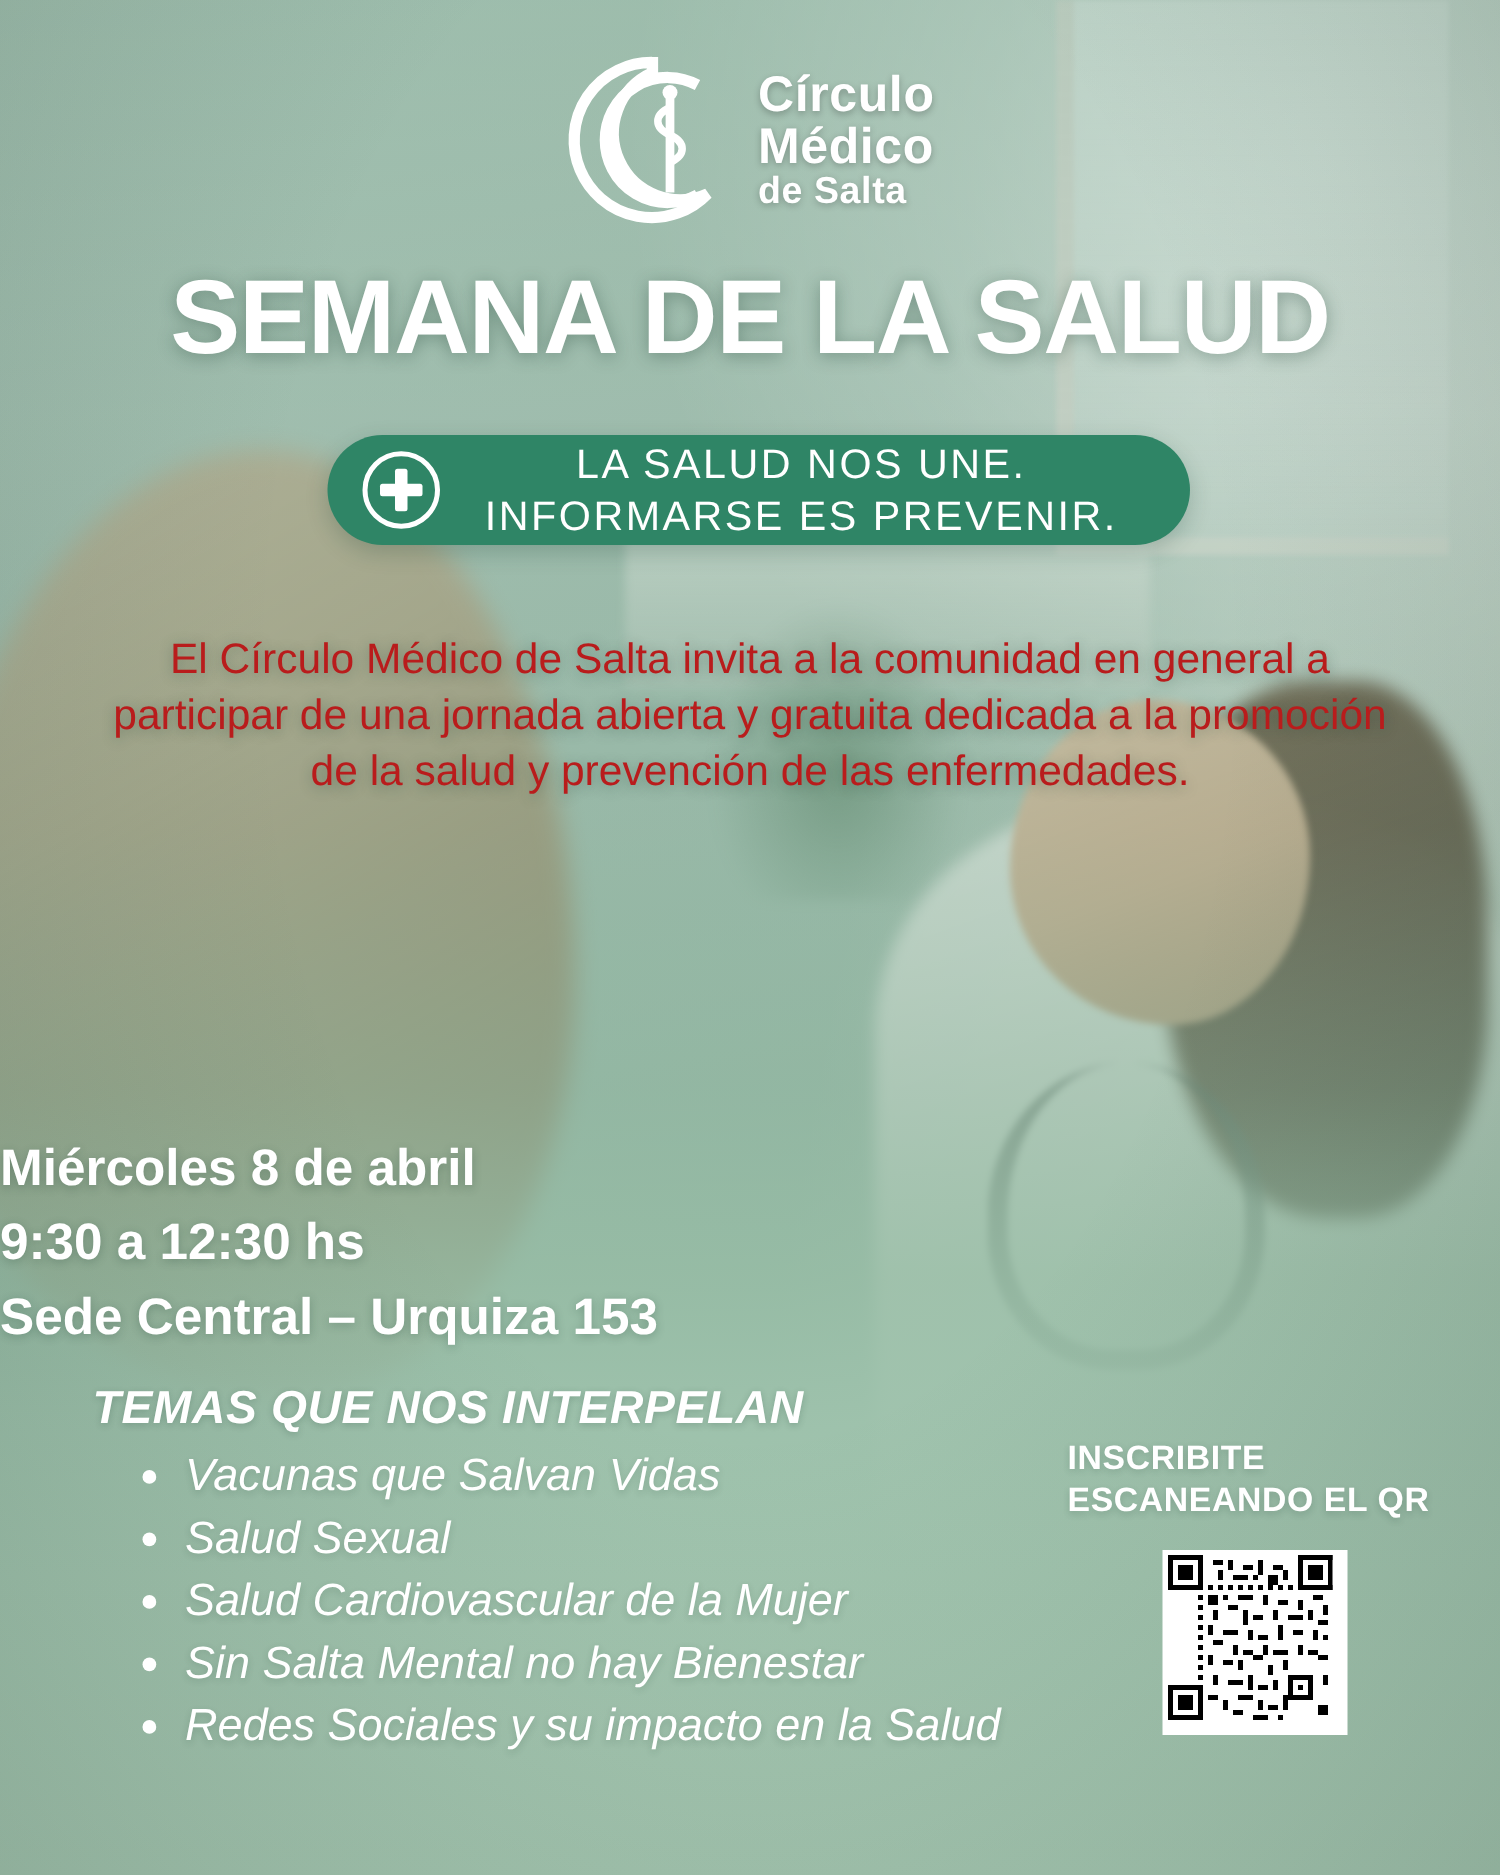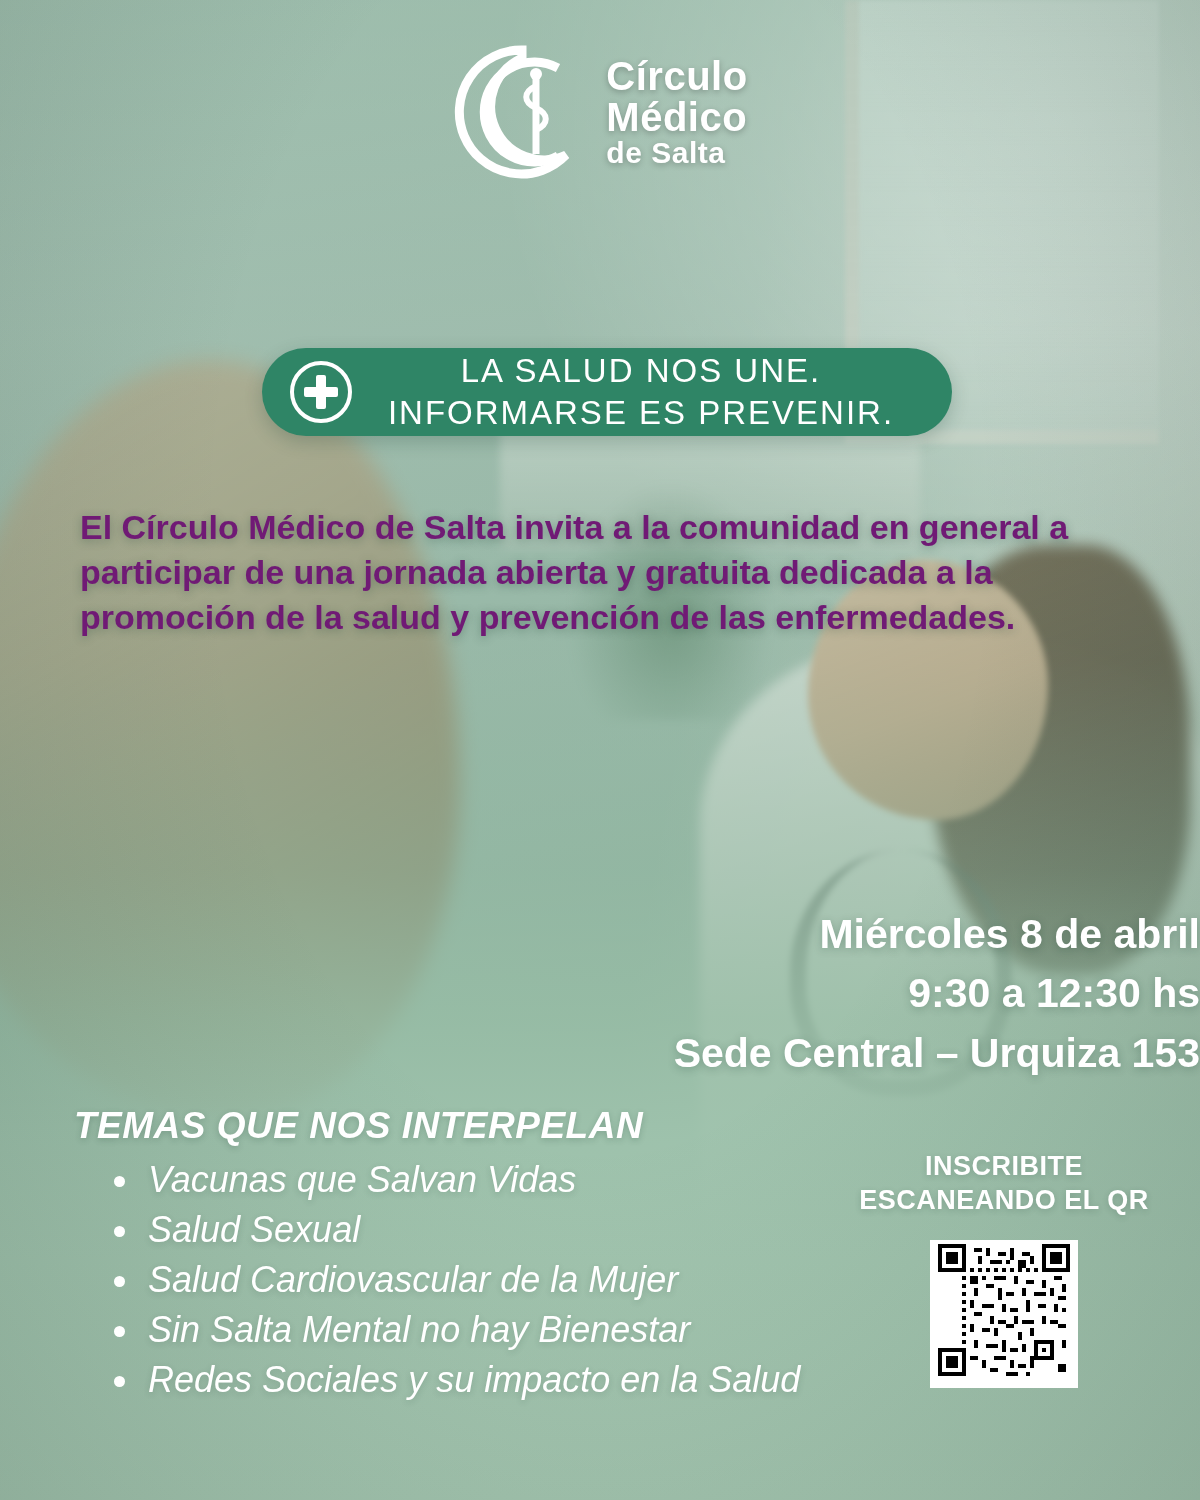--- a/index.html
+++ b/index.html
@@ -193,24 +193,24 @@
     padding-right: 24px;
     font-weight: 400;
   }
 
   
   .intro {
     position: absolute;
     top: 505px;
     left: 80px;
     width: 1040px;
-    text-align: left;
-    color: #701a75;
+    text-align: center;
+    color: #b91c1c;
     font-size: 34px;
-    font-weight: 700;
+    font-weight: 400;
     line-height: 1.33;
     text-shadow: 0 2px 10px rgba(25,60,45,0.35);
   }
 
   
   .program-pill {
     position: absolute;
     top: 718px;
     left: 160px;
     width: 890px;
@@ -229,21 +229,21 @@
     font-weight: 800;
     letter-spacing: 1px;
     line-height: 1.25;
   }
 
   
   .when {
     position: absolute;
     top: 905px;
     left: 0; right: 0;
-    text-align: right;
+    text-align: left;
     color: #ffffff;
     font-size: 41px;
     font-weight: 800;
     line-height: 1.45;
     text-shadow: 0 2px 8px rgba(25,60,45,0.28);
   }
 
   
   .topics {
     position: absolute;
@@ -285,21 +285,21 @@
     border-radius: 50%;
     background: #ffffff;
   }
 
   
   .qr-block {
     position: absolute;
     right: 46px;
     top: 1150px;
     width: 300px;
-    text-align: center;
+    text-align: left;
   }
   .qr-caption {
     color: #ffffff;
     font-size: 27px;
     font-weight: 800;
     line-height: 1.25;
     letter-spacing: 0.5px;
     margin-bottom: 22px;
     text-shadow: 0 2px 6px rgba(25,60,45,0.2);
   }
@@ -342,20 +342,21 @@
           <circle cx="84" cy="32" r="6" fill="#ffffff"></circle>
         </svg>
       </span>
       <span class="logo-text">
         <div class="logo-l1">Círculo</div>
         <div class="logo-l2">Médico</div>
         <div class="logo-l3">de Salta</div>
       </span>
     </div>
 
+    <div class="headline">SEMANA DE LA SALUD</div>
 
     <div class="slogan-pill">
       <span class="slogan-icon">
         <svg viewBox="0 0 66 66" width="66" height="66" aria-hidden="true">
           <circle cx="33" cy="33" r="29" fill="none" stroke="#ffffff" stroke-width="4"></circle>
           <rect x="28" y="16" width="10" height="34" rx="2" fill="#ffffff"></rect>
           <rect x="16" y="28" width="34" height="10" rx="2" fill="#ffffff"></rect>
         </svg>
       </span>
       <span class="slogan-text">

